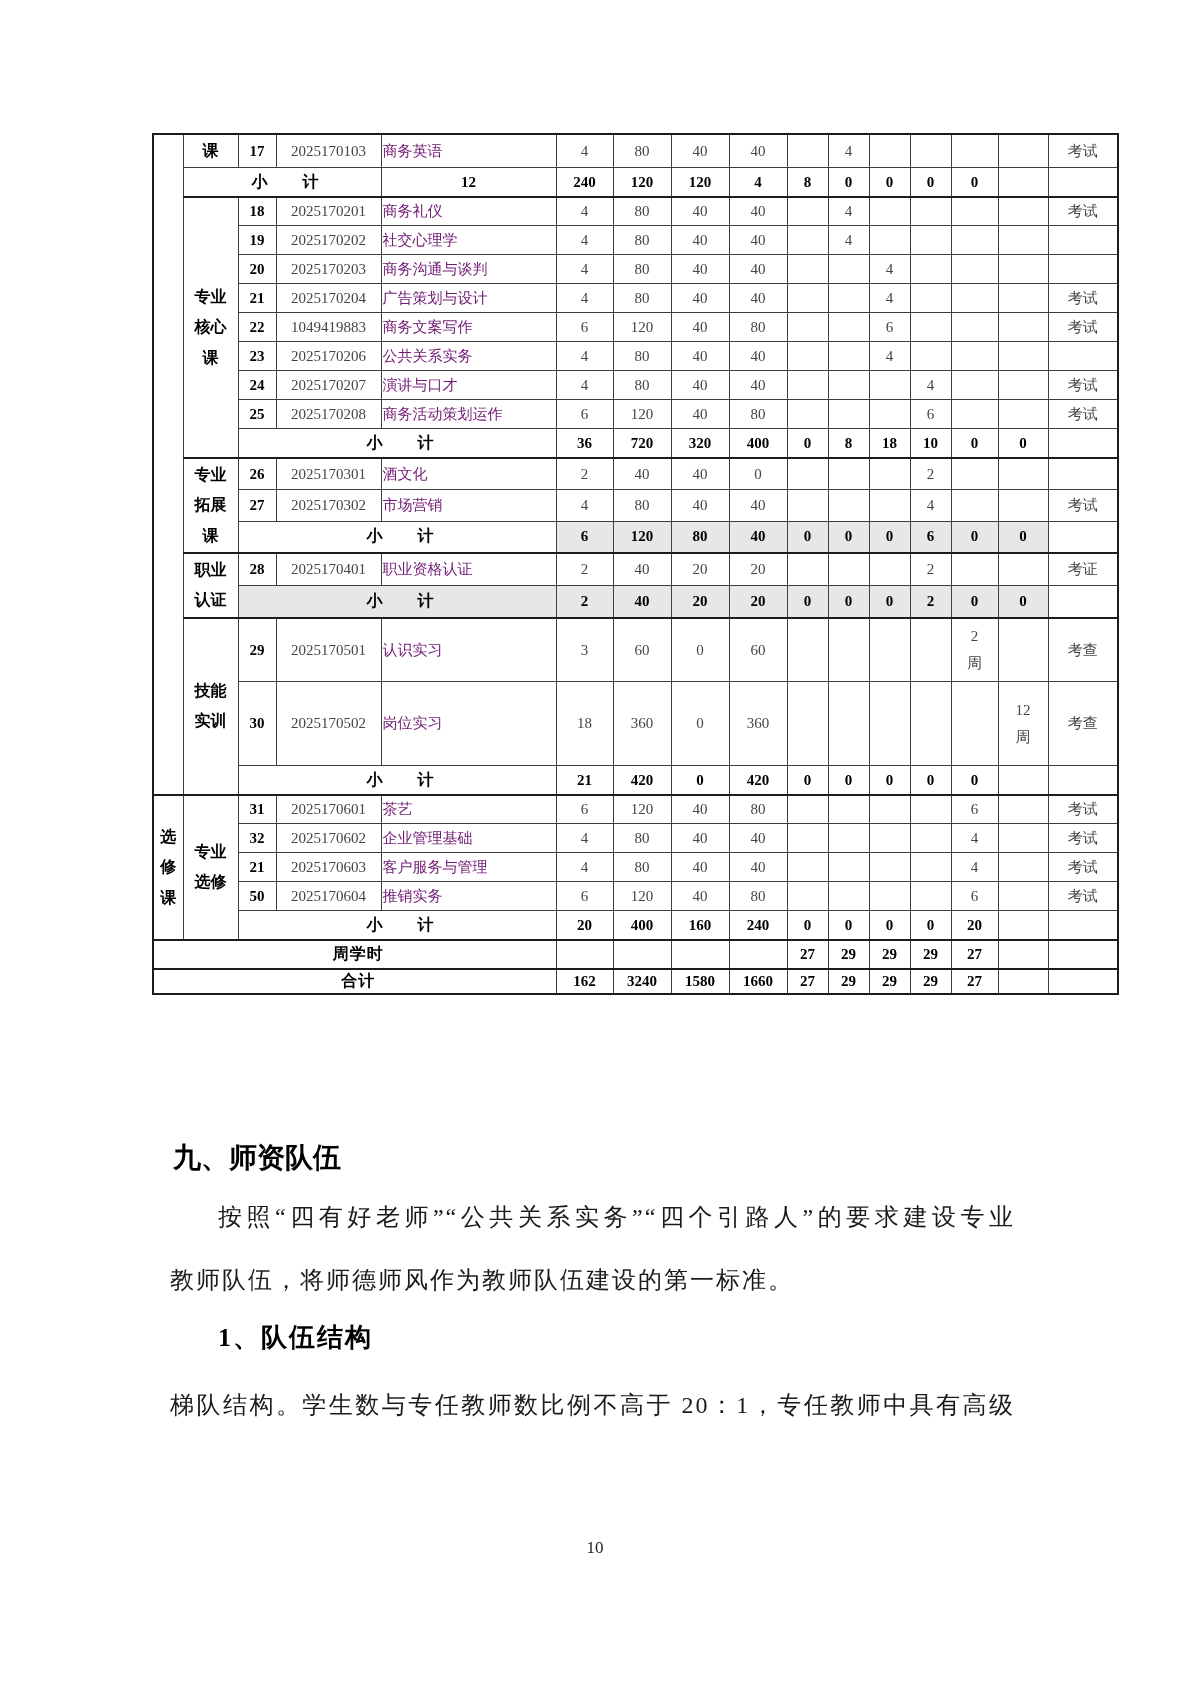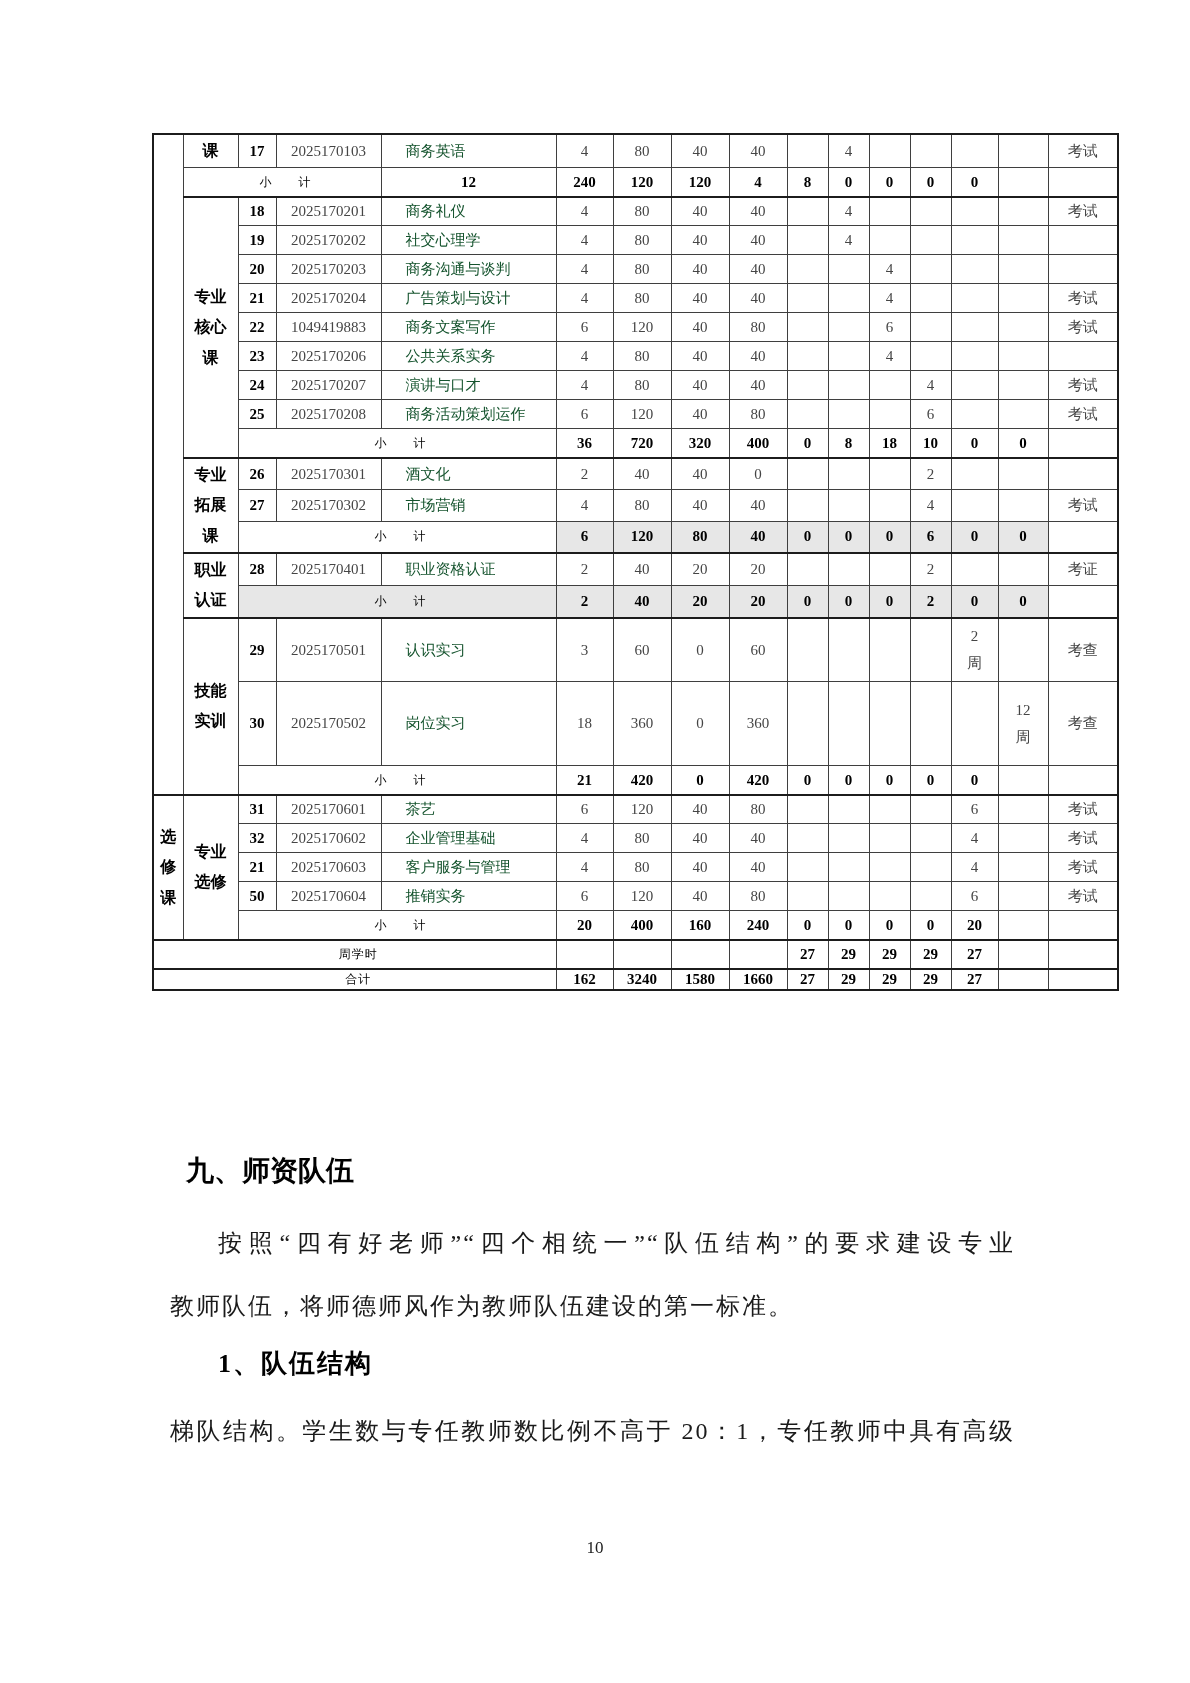--- a/index.html
+++ b/index.html
@@ -17,28 +17,28 @@
     border:1px solid #3f3f3f;
     text-align:center;vertical-align:middle;
     font-size:15px;color:#454545;
     padding:1px 2px;overflow:hidden;
   }
   table{border:2px solid #1c1c1c;}
   tr{height:29px;}
   tr.sec td{border-top:2px solid #1c1c1c;}
   td.b{font-weight:bold;color:#000;}
   td.g{background:#e7e7e7;}
-  td.nm{text-align:left;padding-left:24px;color:#14532d;}
+  td.nm{text-align:left;padding-left:1px;color:#701a75;}
   td.pre{white-space:pre-line;line-height:1.9;font-weight:bold;color:#000;font-size:16px;}
   td.wk{white-space:pre-line;line-height:1.8;}
-  td.lbl{font-weight:normal;color:#000;font-size:12px;letter-spacing:1px;padding-left:9px;}
+  td.lbl{font-weight:bold;color:#000;font-size:16px;letter-spacing:1px;padding-left:9px;}
 
   .content{position:absolute;left:170px;top:1136px;width:845px;}
   .sec-heading{
-    margin:16px;font-family:"Liberation Sans","DejaVu Sans",sans-serif;
+    margin:3px;font-family:"Liberation Sans","DejaVu Sans",sans-serif;
     font-size:28px;font-weight:bold;color:#000;line-height:38px;height:38px;
   }
   .line{
     margin:0;font-size:24px;color:#1a1a1a;line-height:63px;height:63px;
     letter-spacing:2px;white-space:nowrap;
   }
   .jl{text-align:justify;text-align-last:justify;white-space:normal;}
   .ind{text-indent:48px;}
   .gap1{height:6px;}
   .sub-heading{
@@ -495,20 +495,20 @@
           <td></td>
           <td></td>
         </tr>
       </tbody>
   </table>
 </div>
 
 <div class="content">
   <h2 class="sec-heading">九、师资队伍</h2>
   <div class="gap1"></div>
-  <p class="line jl ind">按照“四有好老师”“四个相统一”“队伍结构”的要求建设专业</p>
+  <p class="line jl ind">按照“四有好老师”“公共关系实务”“四个引路人”的要求建设专业</p>
   <p class="line">教师队伍，将师德师风作为教师队伍建设的第一标准。</p>
   <h3 class="sub-heading">1、队伍结构</h3>
   <div class="gap2"></div>
   <p class="line jl">梯队结构。学生数与专任教师数比例不高于 20：1，专任教师中具有高级</p>
 </div>
 
 <div class="pageno">10</div>
 
 </body></html>

